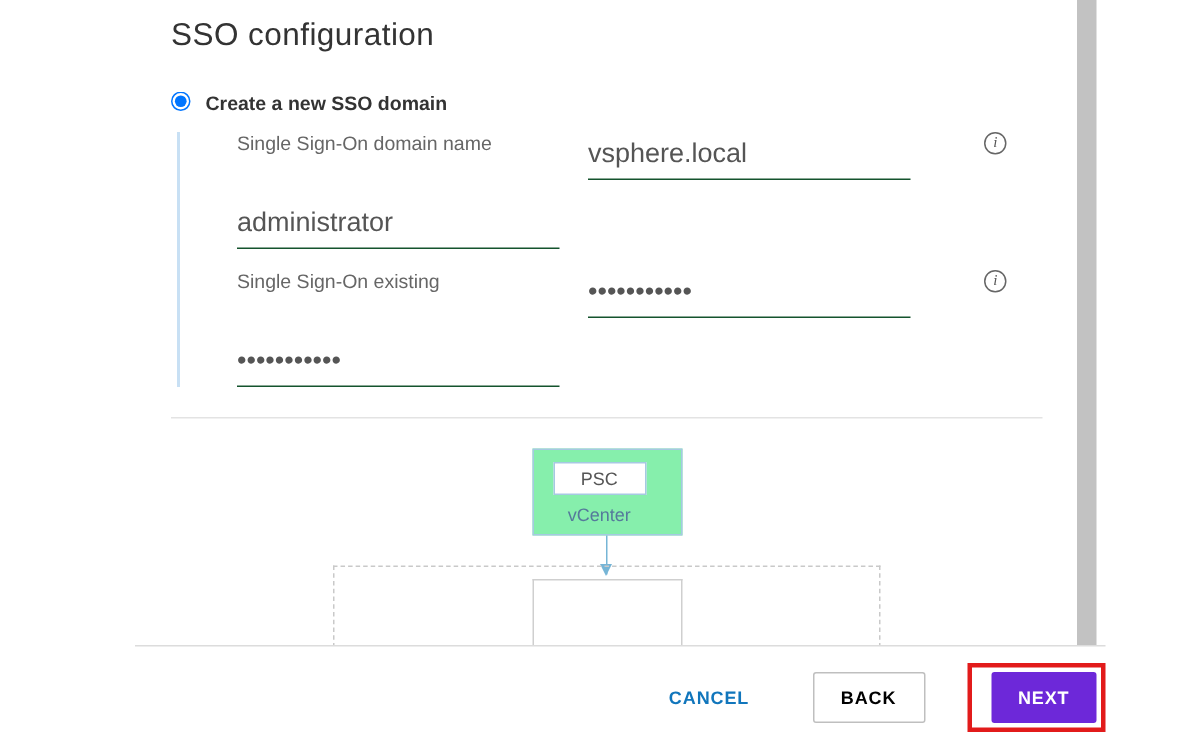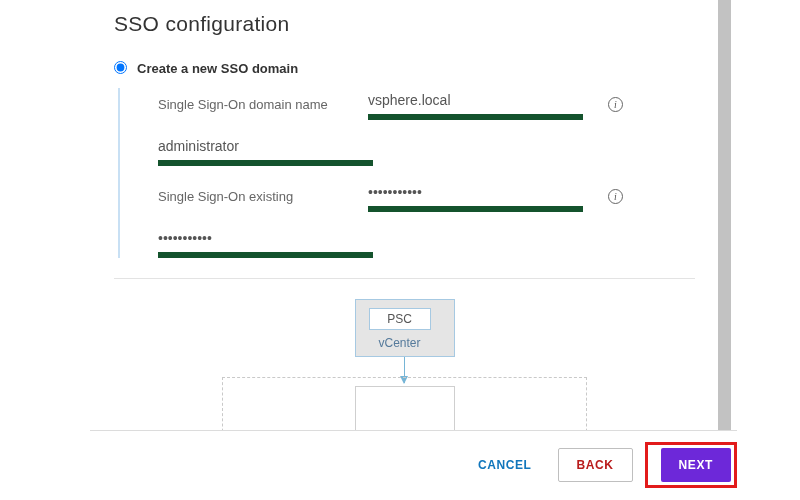--- a/index.html
+++ b/index.html
@@ -44,35 +44,35 @@
     font-weight: 600;
   }
   .radio-row input[type=radio] { margin-right: 10px; }
   .form-block {
     padding-left: 38px;
     border-left: 2px solid #c8e0f4;
     margin: 0 0 20px 4px;
   }
   .form-row {
     display: flex;
-    align-items: center;
     margin-bottom: 14px;
+    gap: 24px;
   }
   .form-label {
     width: 210px;
     font-size: 13px;
     color: #666;
     font-weight: 400;
   }
   .form-input {
     width: 215px;
-    font-size: 14px;
+    font-size: 18px;
     color: #555;
     border: none;
-    border-bottom: 6px solid #14532d;
+    border-bottom: 1px solid #14532d;
     padding: 4px 0 6px 0;
     background: transparent;
     outline: none;
     font-family: inherit;
   }
   .info-icon {
     width: 15px;
     height: 15px;
     border: 1px solid #666;
     border-radius: 50%;
@@ -92,21 +92,21 @@
     margin: 14px 0 20px 0;
   }
   .diagram-area {
     position: relative;
     display: flex;
     flex-direction: column;
     align-items: center;
     margin-top: 6px;
   }
   .vcenter-box {
-    background: #e5e5e5;
+    background: #86efac;
     border: 1px solid #a6c9e2;
     width: 100px;
     padding: 8px 10px 6px 0;
     text-align: center;
   }
   .psc-inner {
     background: #fff;
     border: 1px solid #a6c9e2;
     width: 62px;
     margin: 0 auto 6px auto;
@@ -158,34 +158,34 @@
     top: 430px;
     border: none;
     border-top: 1px solid #dcdcdc;
   }
   .button-bar {
     position: absolute;
     right: 63px;
     bottom: 12px;
     display: flex;
     align-items: center;
-    gap: 0;
+    gap: 16px;
   }
   .btn-cancel {
     color: #1176bc;
     font-size: 12px;
     font-weight: 600;
     letter-spacing: 0.6px;
     background: none;
     border: none;
     padding: 10px 18px;
     cursor: pointer;
   }
   .btn-back {
-    color: #b91c1c;
+    color: #000000;
     font-size: 12px;
     font-weight: 600;
     letter-spacing: 0.6px;
     background: #fff;
     border: 1px solid #bfbfbf;
     border-radius: 2px;
     padding: 9px 18px;
     cursor: pointer;
     margin-left: 8px;
   }

